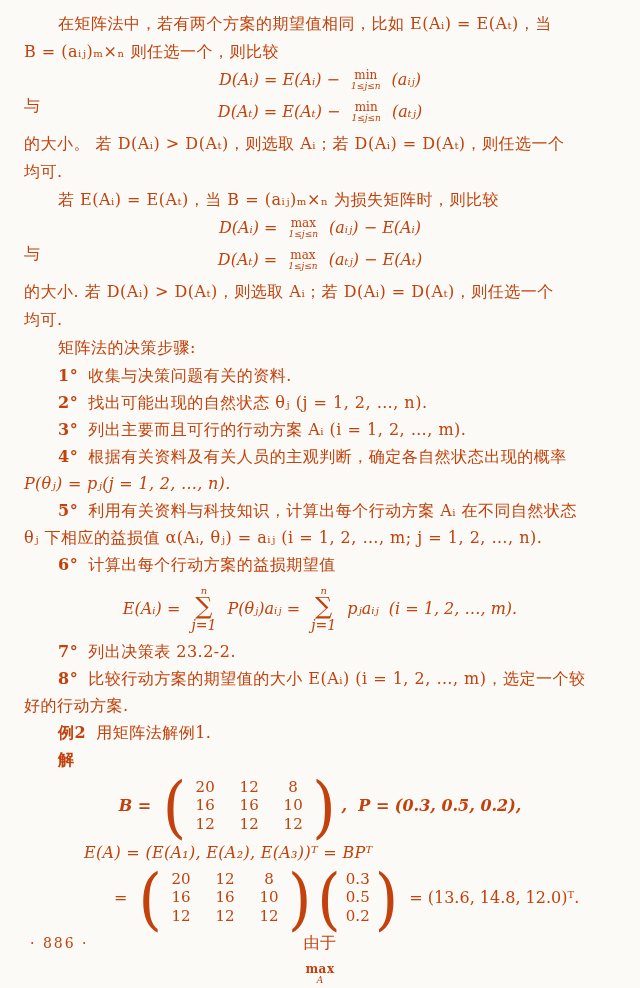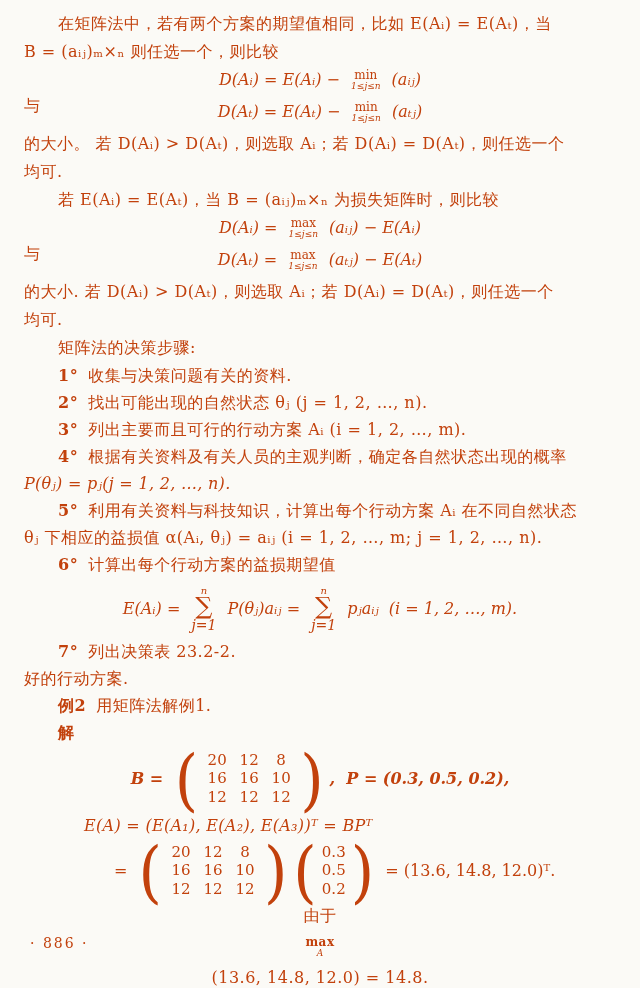--- a/index.html
+++ b/index.html
@@ -32,21 +32,21 @@
   .mop .op{font-style:normal; font-family:"DejaVu Serif",serif; font-size:12px;}
   .mop .lim{font-size:9px; margin-top:1px; font-style:italic; letter-spacing:0;}
   .bigsum{display:inline-flex; flex-direction:column; align-items:center; line-height:1; vertical-align:middle;}
   .bigsum .top{font-size:10px; font-style:italic;}
   .bigsum .sig{font-size:24px; font-style:normal; line-height:0.9;}
   .bigsum .bot{font-size:14px; font-style:italic;}
   .bold{font-weight:bold;}
   .matrix{display:inline-flex; align-items:center;}
   .paren{font-size:60px; line-height:0.9; font-weight:400; display:inline-block; transform:scaleY(1.12); transform-origin:center; font-style:normal;}
   .cells{display:inline-flex; flex-direction:column; gap:2px; margin:0 3px; font-style:normal;}
-  .mrow{display:flex; gap:0;}
+  .mrow{display:flex; gap:12px;}
   .mrow span{display:inline-block; width:32px; text-align:center; font-size:15px;}
   .vcells .mrow span{width:28px;}
   .mathline{font-style:italic; letter-spacing:0.3px;}
   .pagenum{position:absolute; left:30px; bottom:37px; font-size:14px; letter-spacing:2px;}
 </style>
 </head>
 <body>
 
 <div class="page">
 
@@ -124,20 +124,21 @@
     <span class="fi"> P(θⱼ)aᵢⱼ = </span>
     <span class="bigsum">
       <span class="top">n</span>
       <span class="sig">∑</span>
       <span class="bot">j=1</span>
     </span>
     <span class="fi"> pⱼaᵢⱼ  (i = 1, 2, …, m).</span>
   </div>
 
   <div class="step"><span class="stepnum">7°</span><span>列出决策表 23.2-2.</span></div>
+  <div class="step"><span class="stepnum">8°</span><span>比较行动方案的期望值的大小 E(Aᵢ) (i = 1, 2, …, m)，选定一个较</span></div>
   <div class="cont">好的行动方案.</div>
 
   <div class="step"><span class="stepnum bold">例2</span><span>用矩阵法解例1.</span></div>
   <div class="step bold">解</div>
 
   <div class="formula-row" style="margin:6px 0;">
     <span class="fi bold">B = </span>
     <span class="matrix">
       <span class="paren">(</span>
       <span class="cells">

